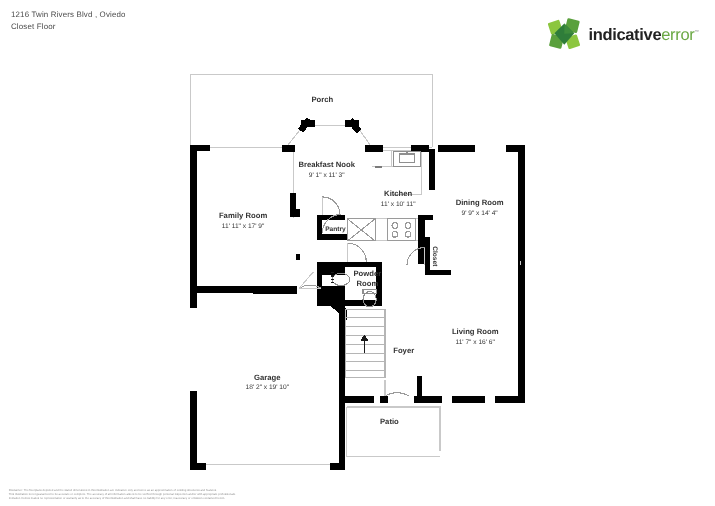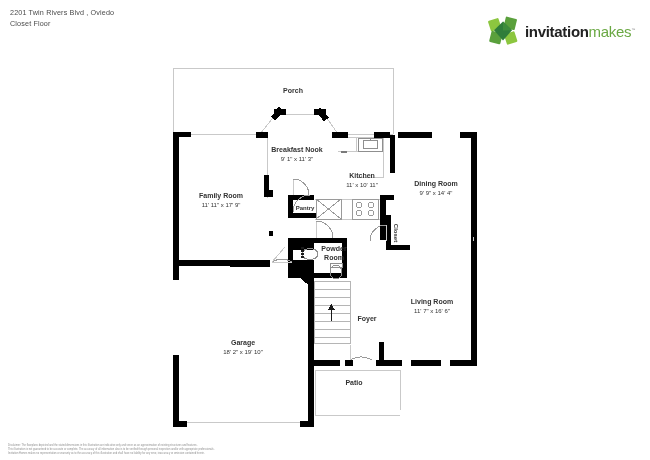--- a/index.html
+++ b/index.html
@@ -31,39 +31,39 @@
   .footer{position:absolute;left:8px;bottom:4px;width:470px;}
   .disc{font-size:2.55px;color:#8e8e8e;line-height:4.1px;letter-spacing:.02px;
         text-align:justify;-webkit-font-smoothing:none;}
 </style>
 </head>
 <body>
 
 <div class="page">
 
   <div class="header">
-    <div class="addr">2201 Twin Rivers Blvd , Oviedo</div>
+    <div class="addr">1216 Twin Rivers Blvd , Oviedo</div>
     <div class="floor">Closet Floor</div>
   </div>
 
   <div class="logo">
     <span class="logo-mark">
       <svg width="30" height="30" viewBox="0 0 30 30" aria-hidden="true">
         <g>
           <rect x="1.2" y="3.2" width="11" height="11" rx="1.2" fill="#8cc63f" transform="rotate(-18 6.7 8.7)"></rect>
           <rect x="16.5" y="1.6" width="11.5" height="11.5" rx="1.2" fill="#5aa03c" transform="rotate(14 22.2 7.3)"></rect>
           <rect x="2.2" y="15.8" width="11.5" height="11.5" rx="1.2" fill="#5aa03c" transform="rotate(14 7.9 21.5)"></rect>
           <rect x="17.2" y="16.5" width="11" height="11" rx="1.2" fill="#8cc63f" transform="rotate(-18 22.7 22)"></rect>
           <polygon points="15,5.4 24,14.2 15,24.6 6,14.2" fill="#2f7d3a"></polygon>
           <polygon points="15,5.4 24,14.2 15,14.6" fill="#3e8c3c"></polygon>
         </g>
       </svg>
     </span>
     <span class="logo-text">
-      <span class="w1">invitation</span><span class="w2">makes</span><span class="logo-tm">™</span>
+      <span class="w1">indicative</span><span class="w2">error</span><span class="logo-tm">™</span>
     </span>
   </div>
 
   <div class="fp">
     <svg width="330" height="380" viewBox="0 0 330 380" shape-rendering="crispEdges">
 
       <g stroke="#c9c9c9" stroke-width="1" fill="none">
         <path d="M13,13 L233,13 L233,79"></path>
         <path d="M13,13 L13,79"></path>
       </g>

